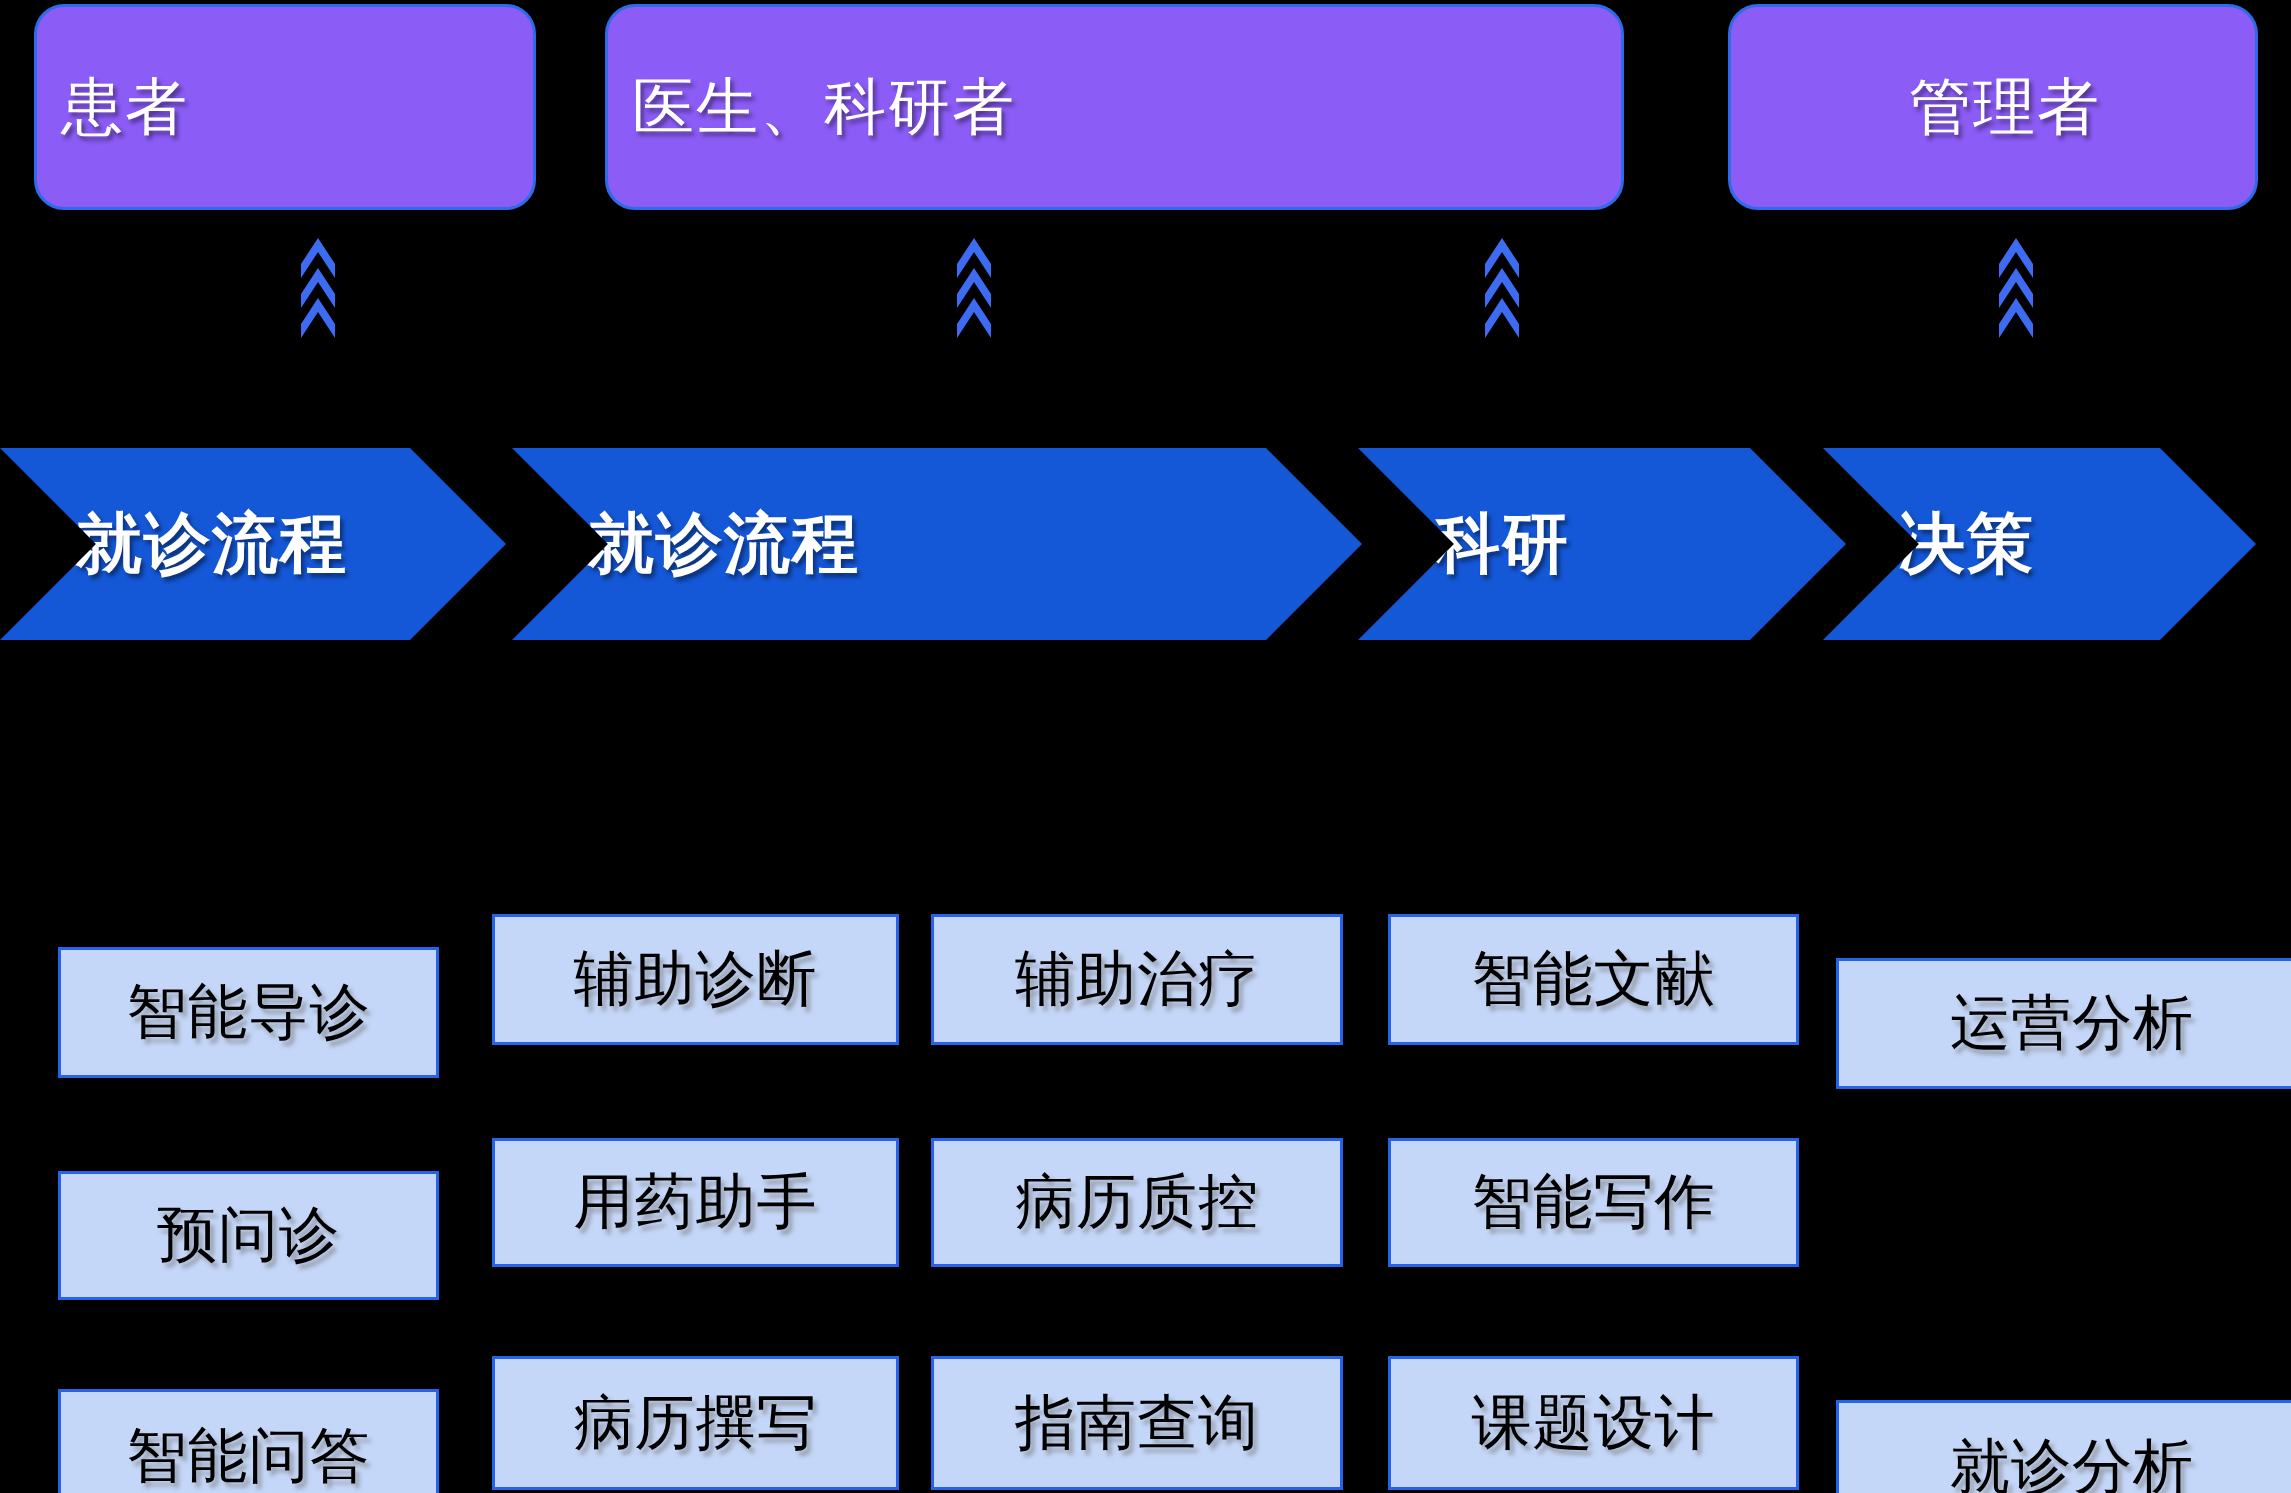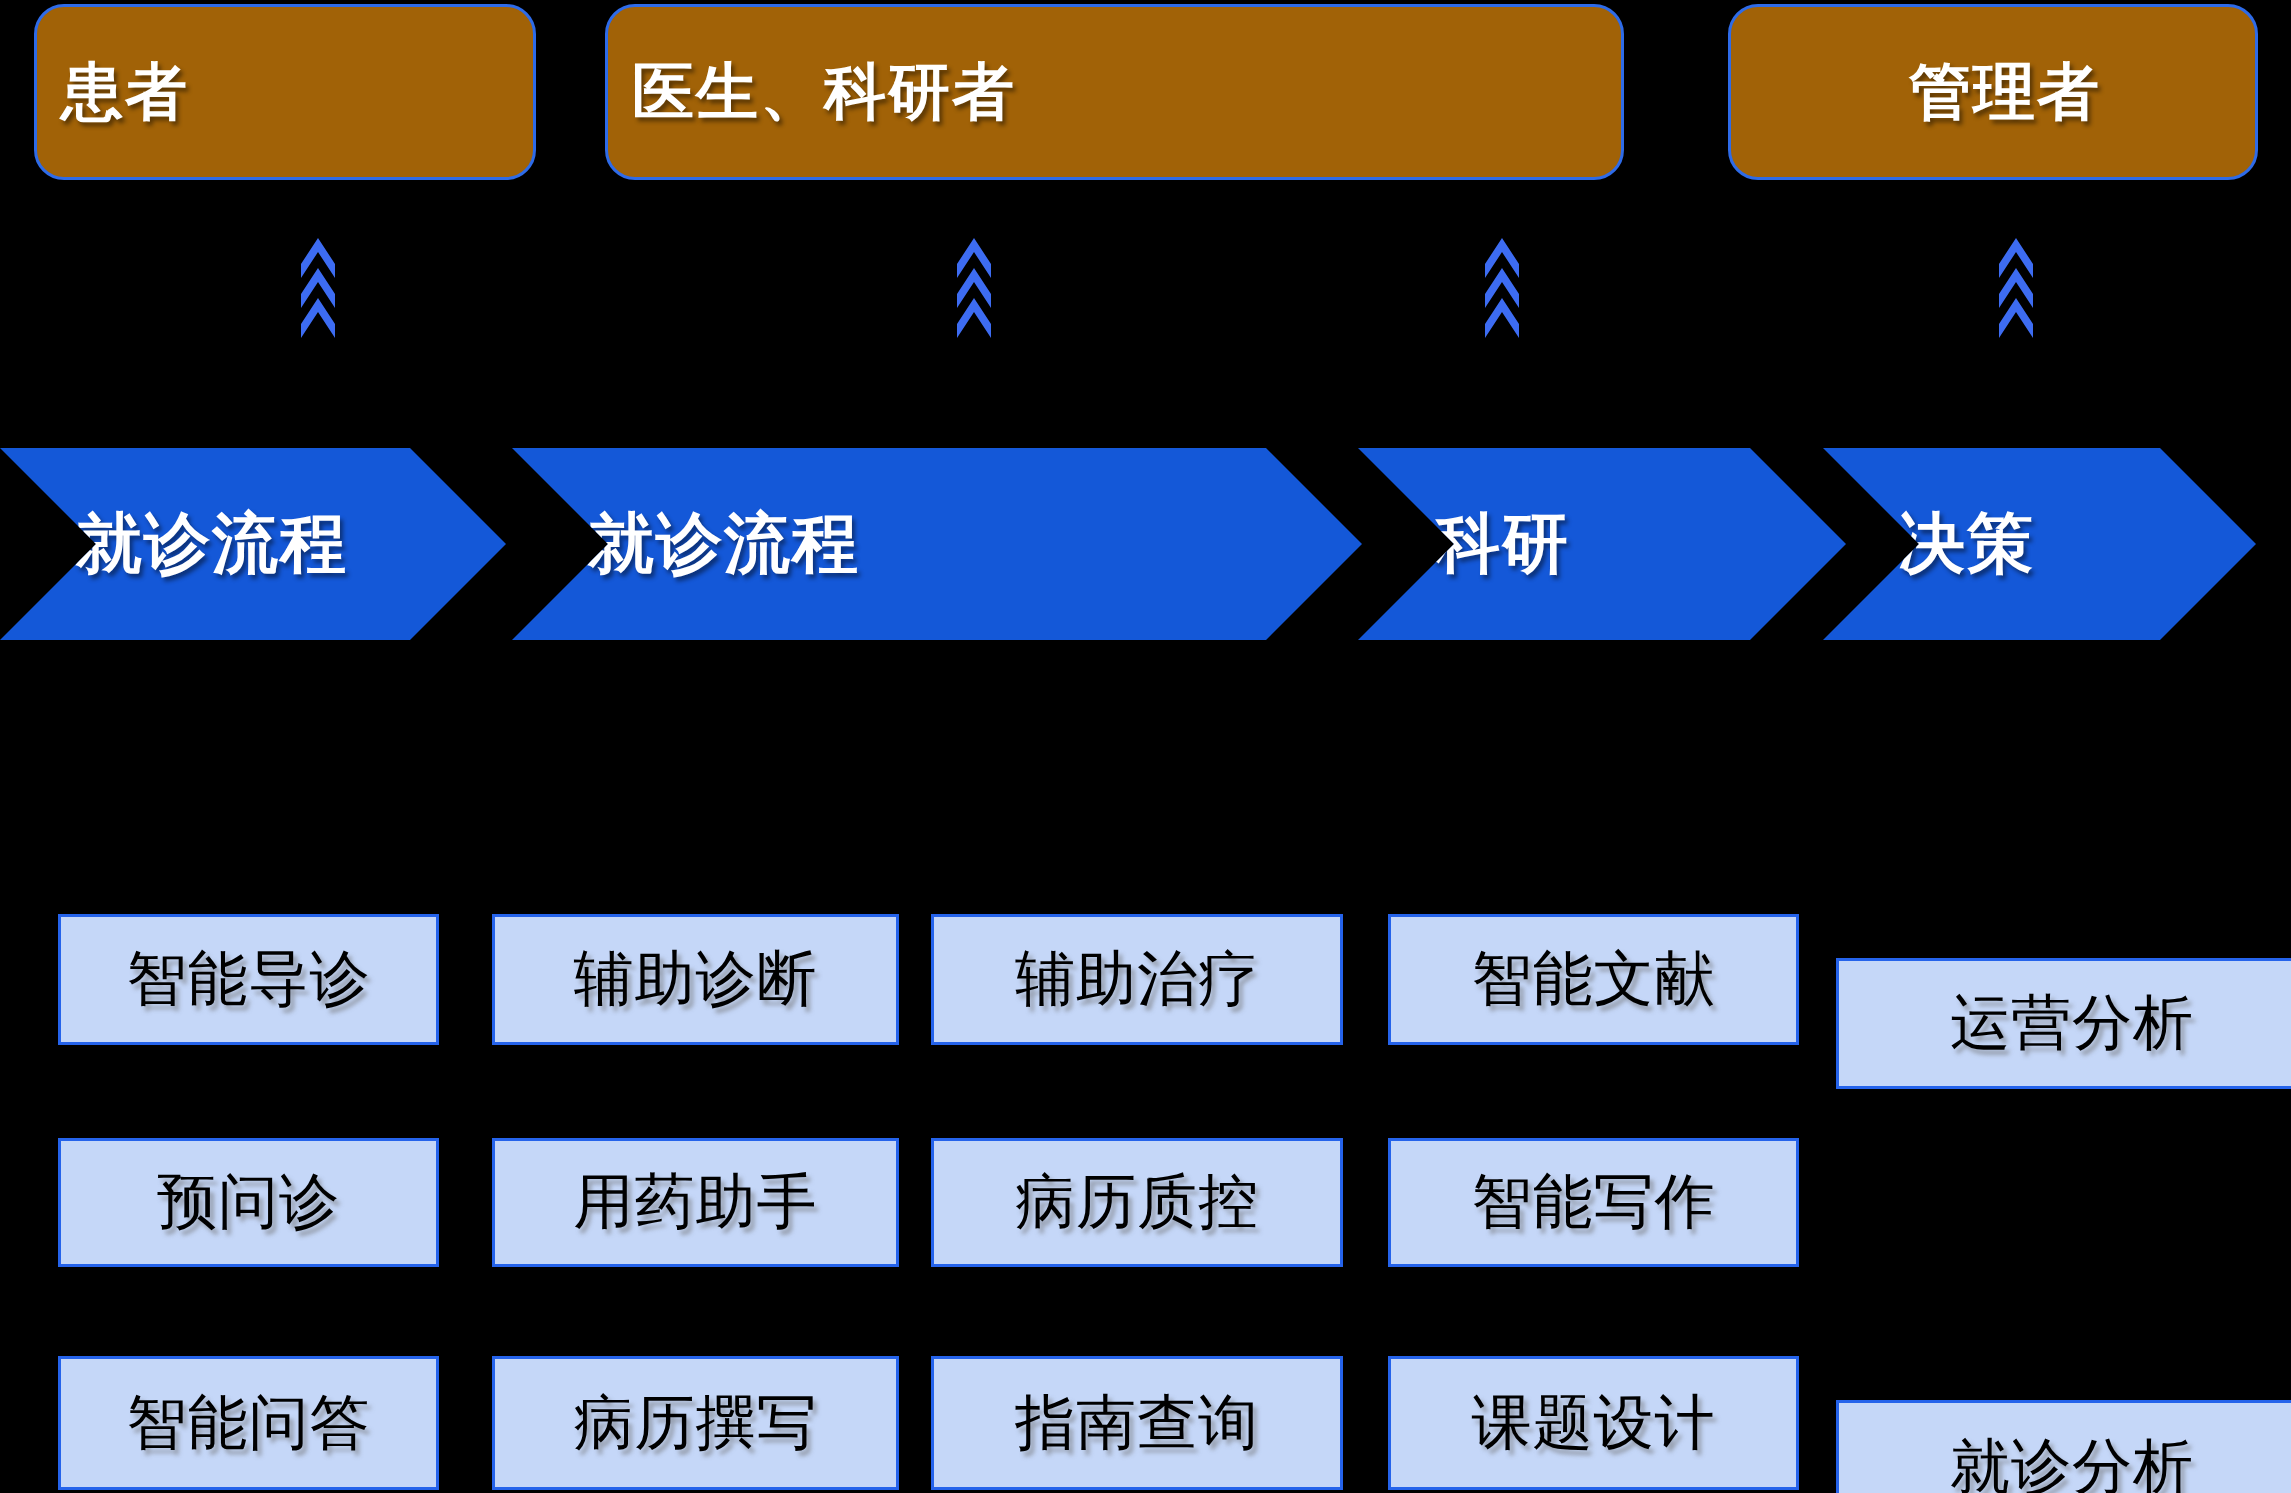--- a/index.html
+++ b/index.html
@@ -5,28 +5,28 @@
   html,body{margin:0;padding:0;background:#000;}
   .canvas{
     position:relative;
     width:2291px;height:1493px;
     background:#000000;
     overflow:hidden;
     font-family:"Liberation Sans","DejaVu Sans",sans-serif;
   }
   
   .actor{
-    position:absolute;top:4px;height:176px;
-    background:#a16207;
+    position:absolute;top:4px;height:206px;
+    background:#8b5cf6;
     border:3px solid #2e6be8;
     border-radius:30px;
     box-sizing:border-box;
     display:flex;align-items:center;justify-content:flex-start;
     padding-left:24px;
-    color:#ffffff;font-size:62px;font-weight:700;
+    color:#ffffff;font-size:62px;font-weight:400;
     text-shadow:3px 4px 4px rgba(0,0,0,0.45);
     letter-spacing:2px;
   }
   .actor.a1{left:34px;width:502px;}
   .actor.a2{left:605px;width:1019px;}
   .actor.a3{left:1728px;width:530px;justify-content:center;}
 
   
   .chev{
     position:absolute;top:236px;width:36px;height:104px;
@@ -61,21 +61,21 @@
     border:3px solid #2563eb;
     box-sizing:border-box;
     display:flex;align-items:center;justify-content:center;
     color:#000000;font-size:60px;font-weight:400;
     text-shadow:4px 5px 4px rgba(110,110,110,0.55);
     letter-spacing:1px;
   }
   .row1{top:914px;height:131px;}
   .row2{top:1138px;height:129px;}
   .row3{top:1356px;height:134px;}
-  .col1{left:58px;width:381px;}
+  .col1{left:58px;width:381px;margin-top:33px;}
   .col2{left:492px;width:407px;}
   .col3{left:931px;width:412px;}
   .col4{left:1388px;width:411px;}
   .col5{left:1836px;width:472px;margin-top:44px;}
 </style>
 </head>
 <body>
 
 <div class="canvas">
 

